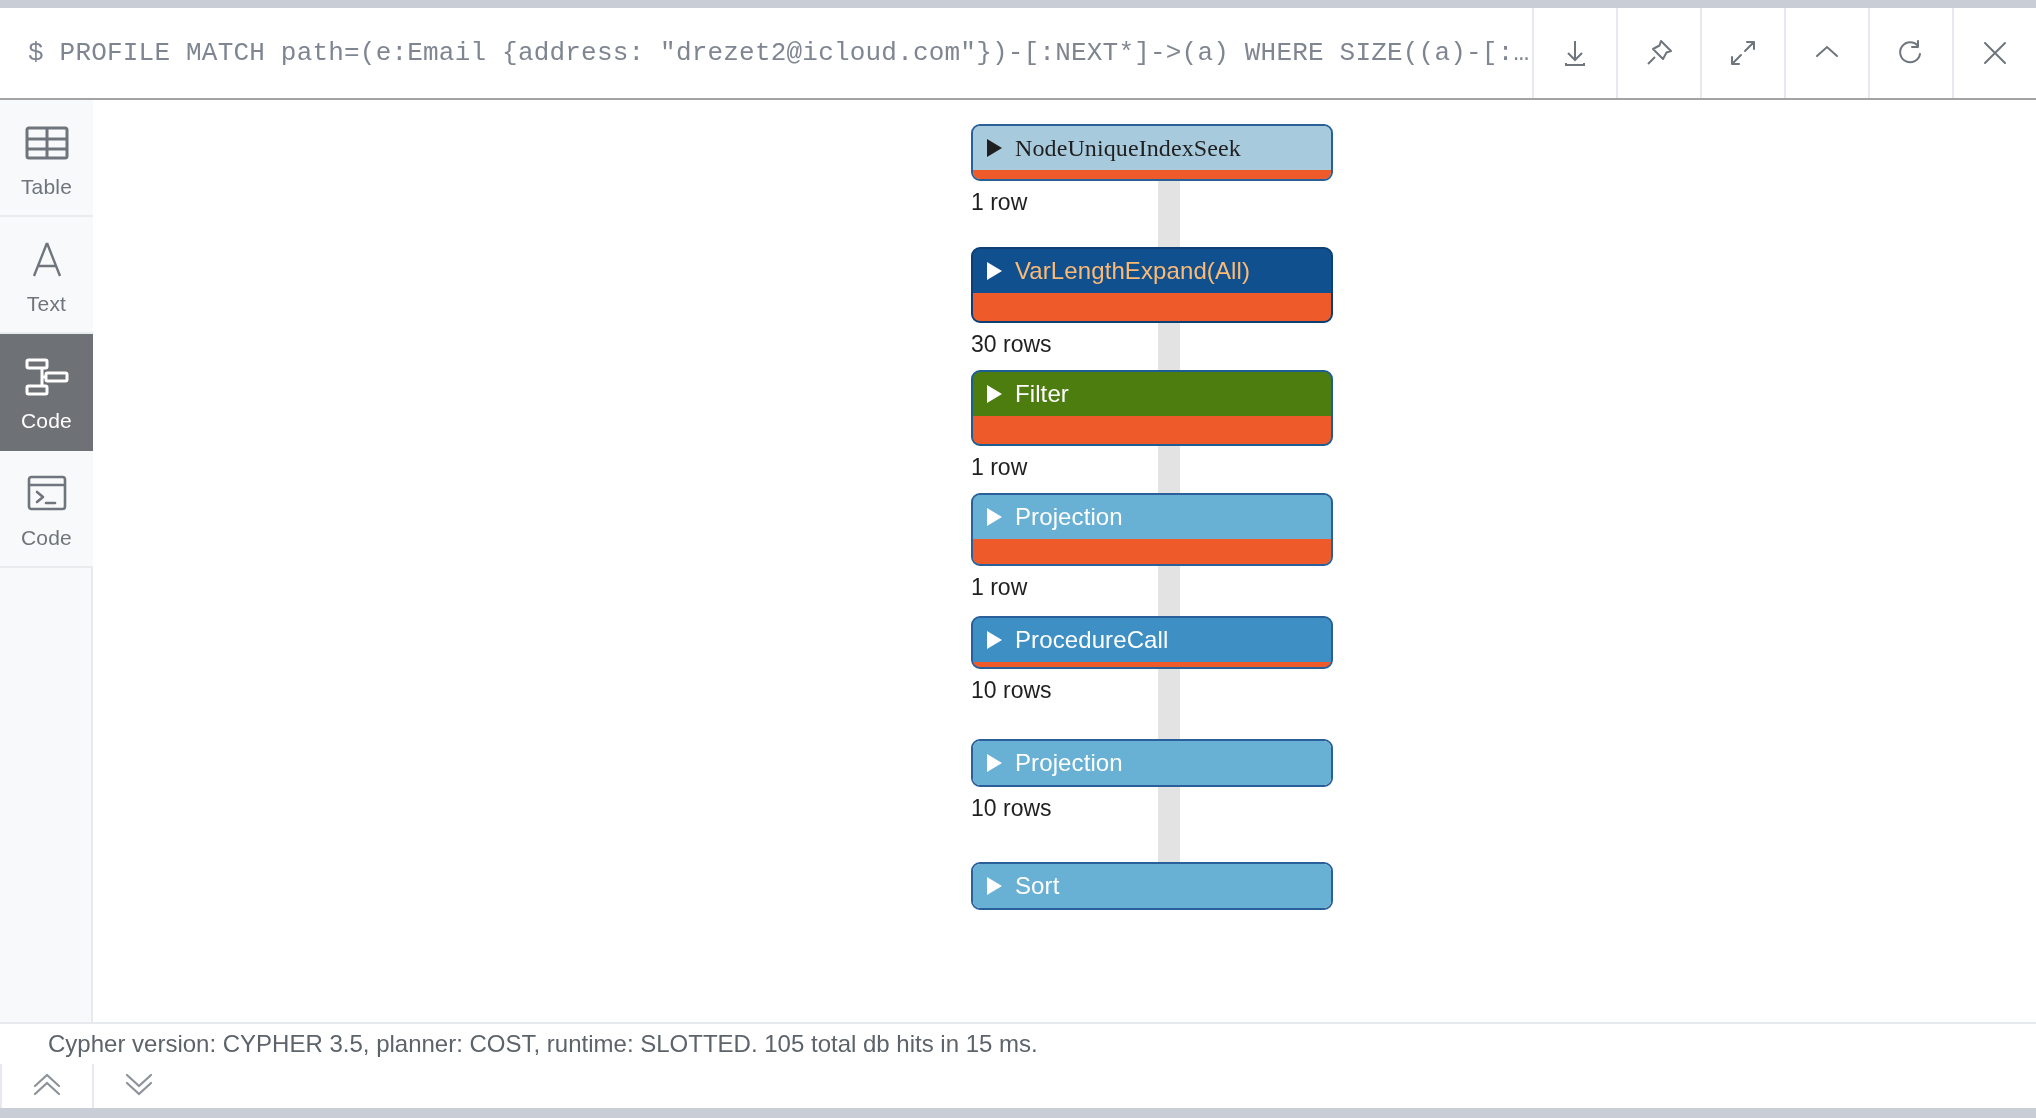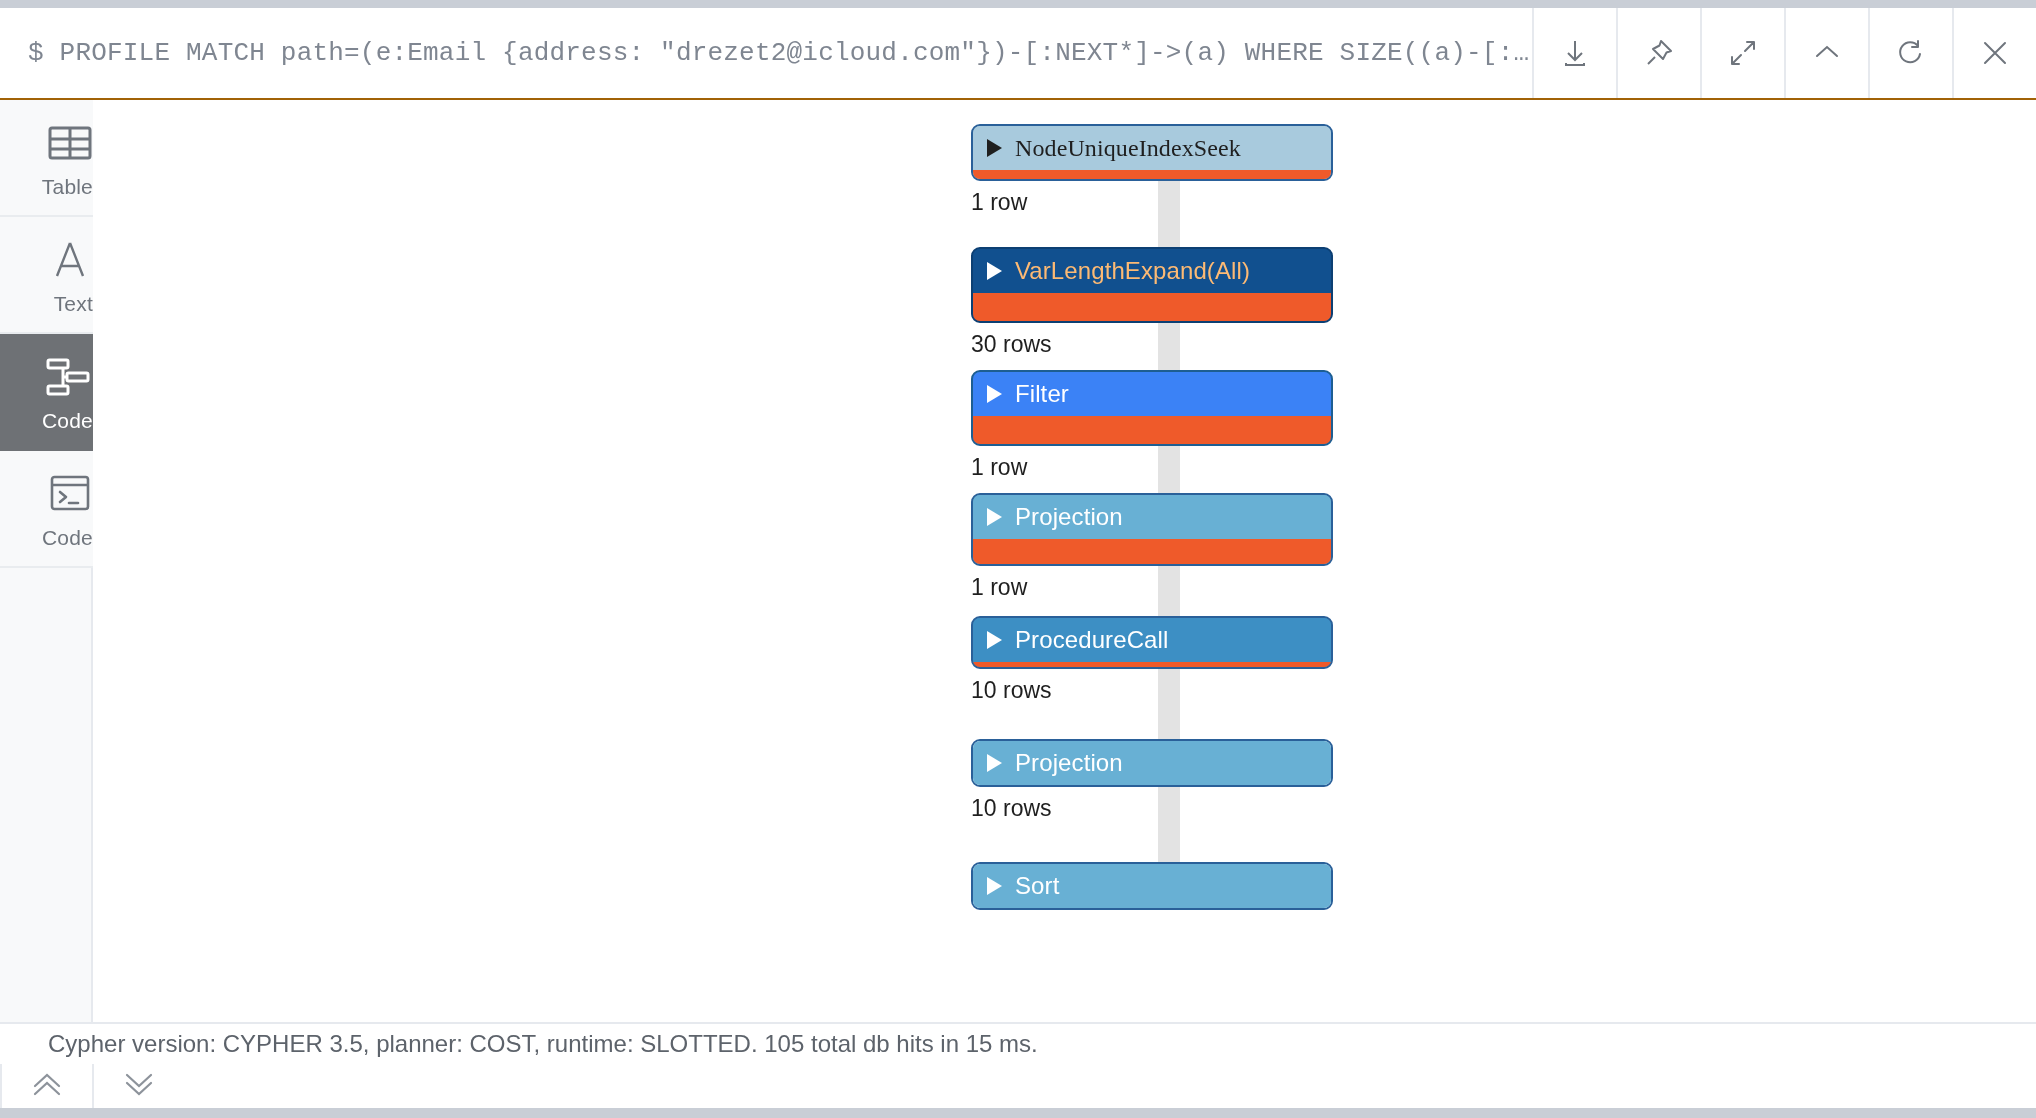--- a/index.html
+++ b/index.html
@@ -23,21 +23,21 @@
     overflow: hidden;
   }
 
   
   .header {
     position: absolute;
     left: 0; top: 0;
     width: 2036px;
     height: 92px;
     background: #ffffff;
-    border-bottom: 2px solid #a16207;
+    border-bottom: 2px solid #a3a3a3;
     box-sizing: border-box;
     display: flex;
     align-items: stretch;
   }
   .query-bar {
     flex: 1 1 auto;
     display: flex;
     align-items: center;
     padding-left: 28px;
     min-width: 0;
@@ -79,21 +79,21 @@
     border-right: 2px solid #e6e9ee;
     box-sizing: border-box;
   }
   .side-item {
     width: 93px;
     height: 117px;
     box-sizing: border-box;
     border-bottom: 2px solid #e9ecef;
     display: flex;
     flex-direction: column;
-    align-items: flex-end;
+    align-items: center;
     justify-content: center;
     cursor: pointer;
     background: #f8f9fa;
     color: #6f757d;
   }
   .side-item.active {
     background: #6e7175;
     color: #ffffff;
     border-bottom-color: #6e7175;
   }
@@ -346,21 +346,21 @@
         <div class="pnode" style="top: 147px; border-color: rgb(12, 63, 115); background: rgb(17, 80, 143);">
           <div class="pnode-head" style="background: rgb(17, 80, 143);">
             <span class="tri" style="border-left-color: rgb(255, 255, 255);"></span>
             <span class="pname" style="color: #fdba74;">VarLengthExpand(All)</span>
           </div>
           <div class="bar" style="height: 28px; background: rgb(239, 90, 42);"></div>
         </div>
         <div class="rowlabel" style="top: 231px;">30 rows</div>
         <div class="connector" style="top: 338px; height: 59px;"></div>
         <div class="pnode" style="top: 270px; border-color: rgb(29, 94, 146); background: rgb(42, 122, 185);">
-          <div class="pnode-head" style="background: #3b82f6;">
+          <div class="pnode-head" style="background: #4d7c0f;">
             <span class="tri" style="border-left-color: rgb(255, 255, 255);"></span>
             <span class="pname" style="color: rgb(255, 255, 255);">Filter</span>
           </div>
           <div class="bar" style="height: 28px; background: rgb(239, 90, 42);"></div>
         </div>
         <div class="rowlabel" style="top: 354px;">1 row</div>
         <div class="connector" style="top: 458px; height: 62px;"></div>
         <div class="pnode" style="top: 393px; border-color: rgb(42, 96, 153); background: rgb(104, 176, 212);">
           <div class="pnode-head" style="background: rgb(104, 176, 212);">
             <span class="tri" style="border-left-color: rgb(255, 255, 255);"></span>

